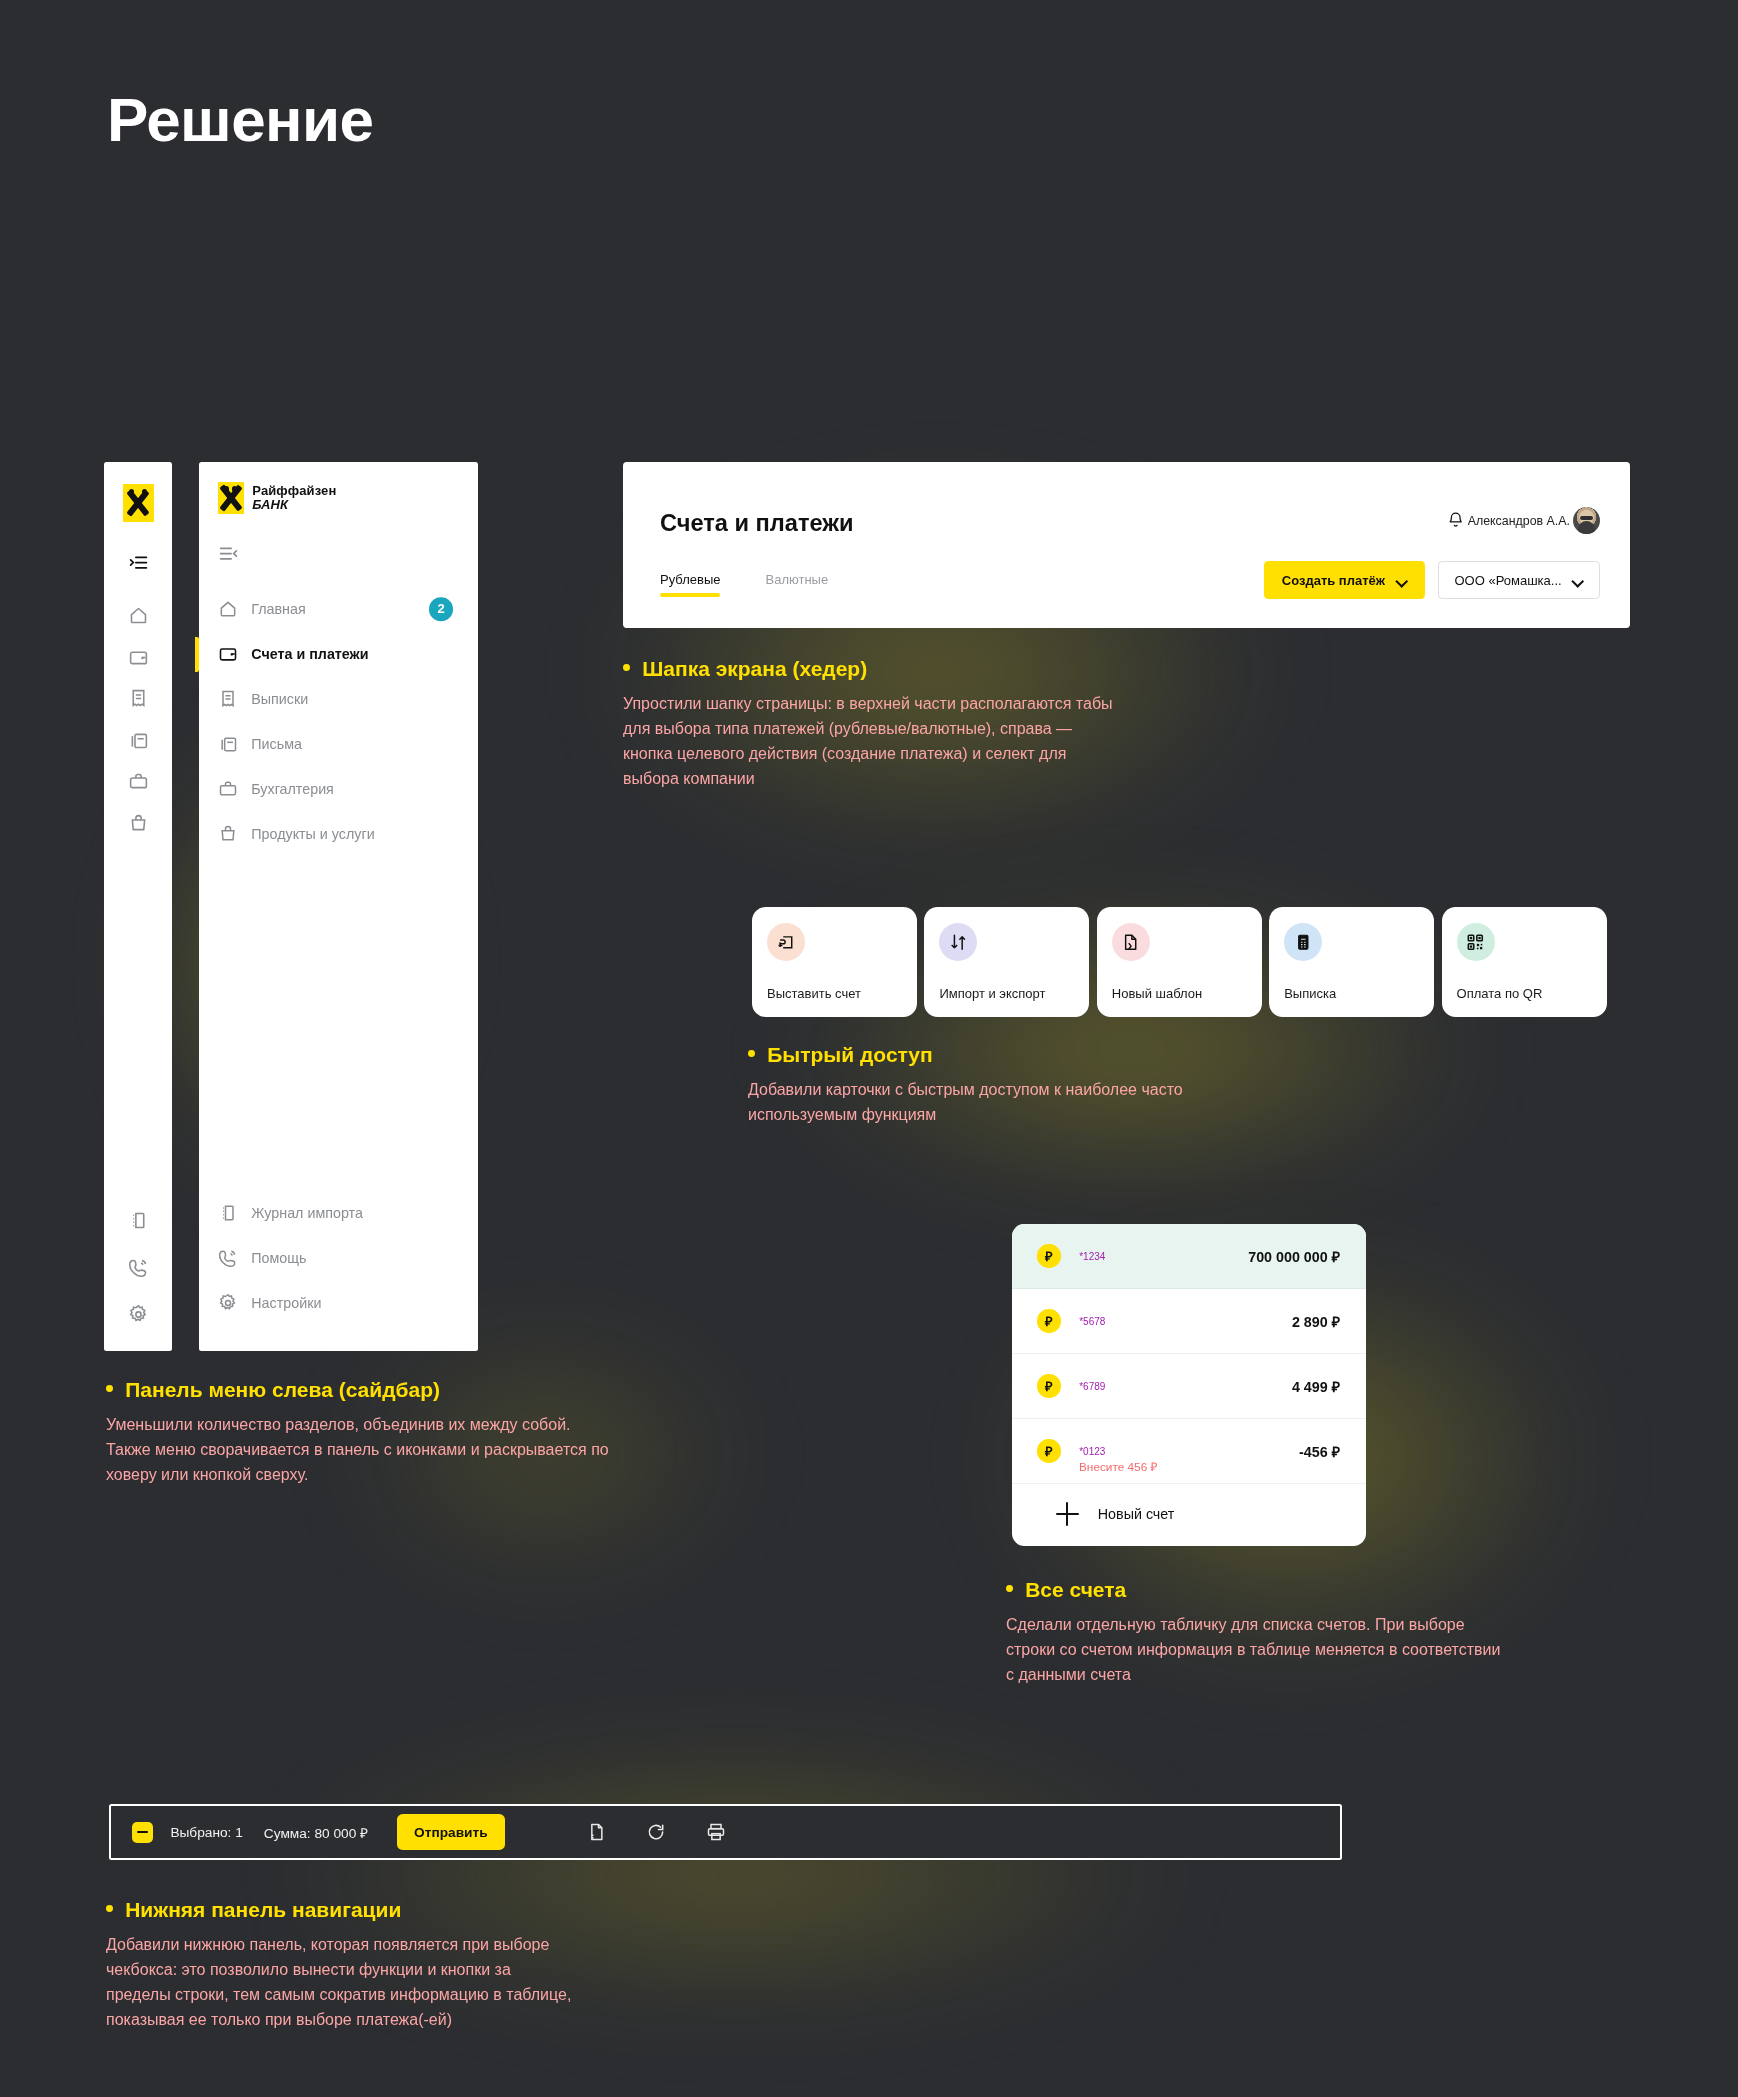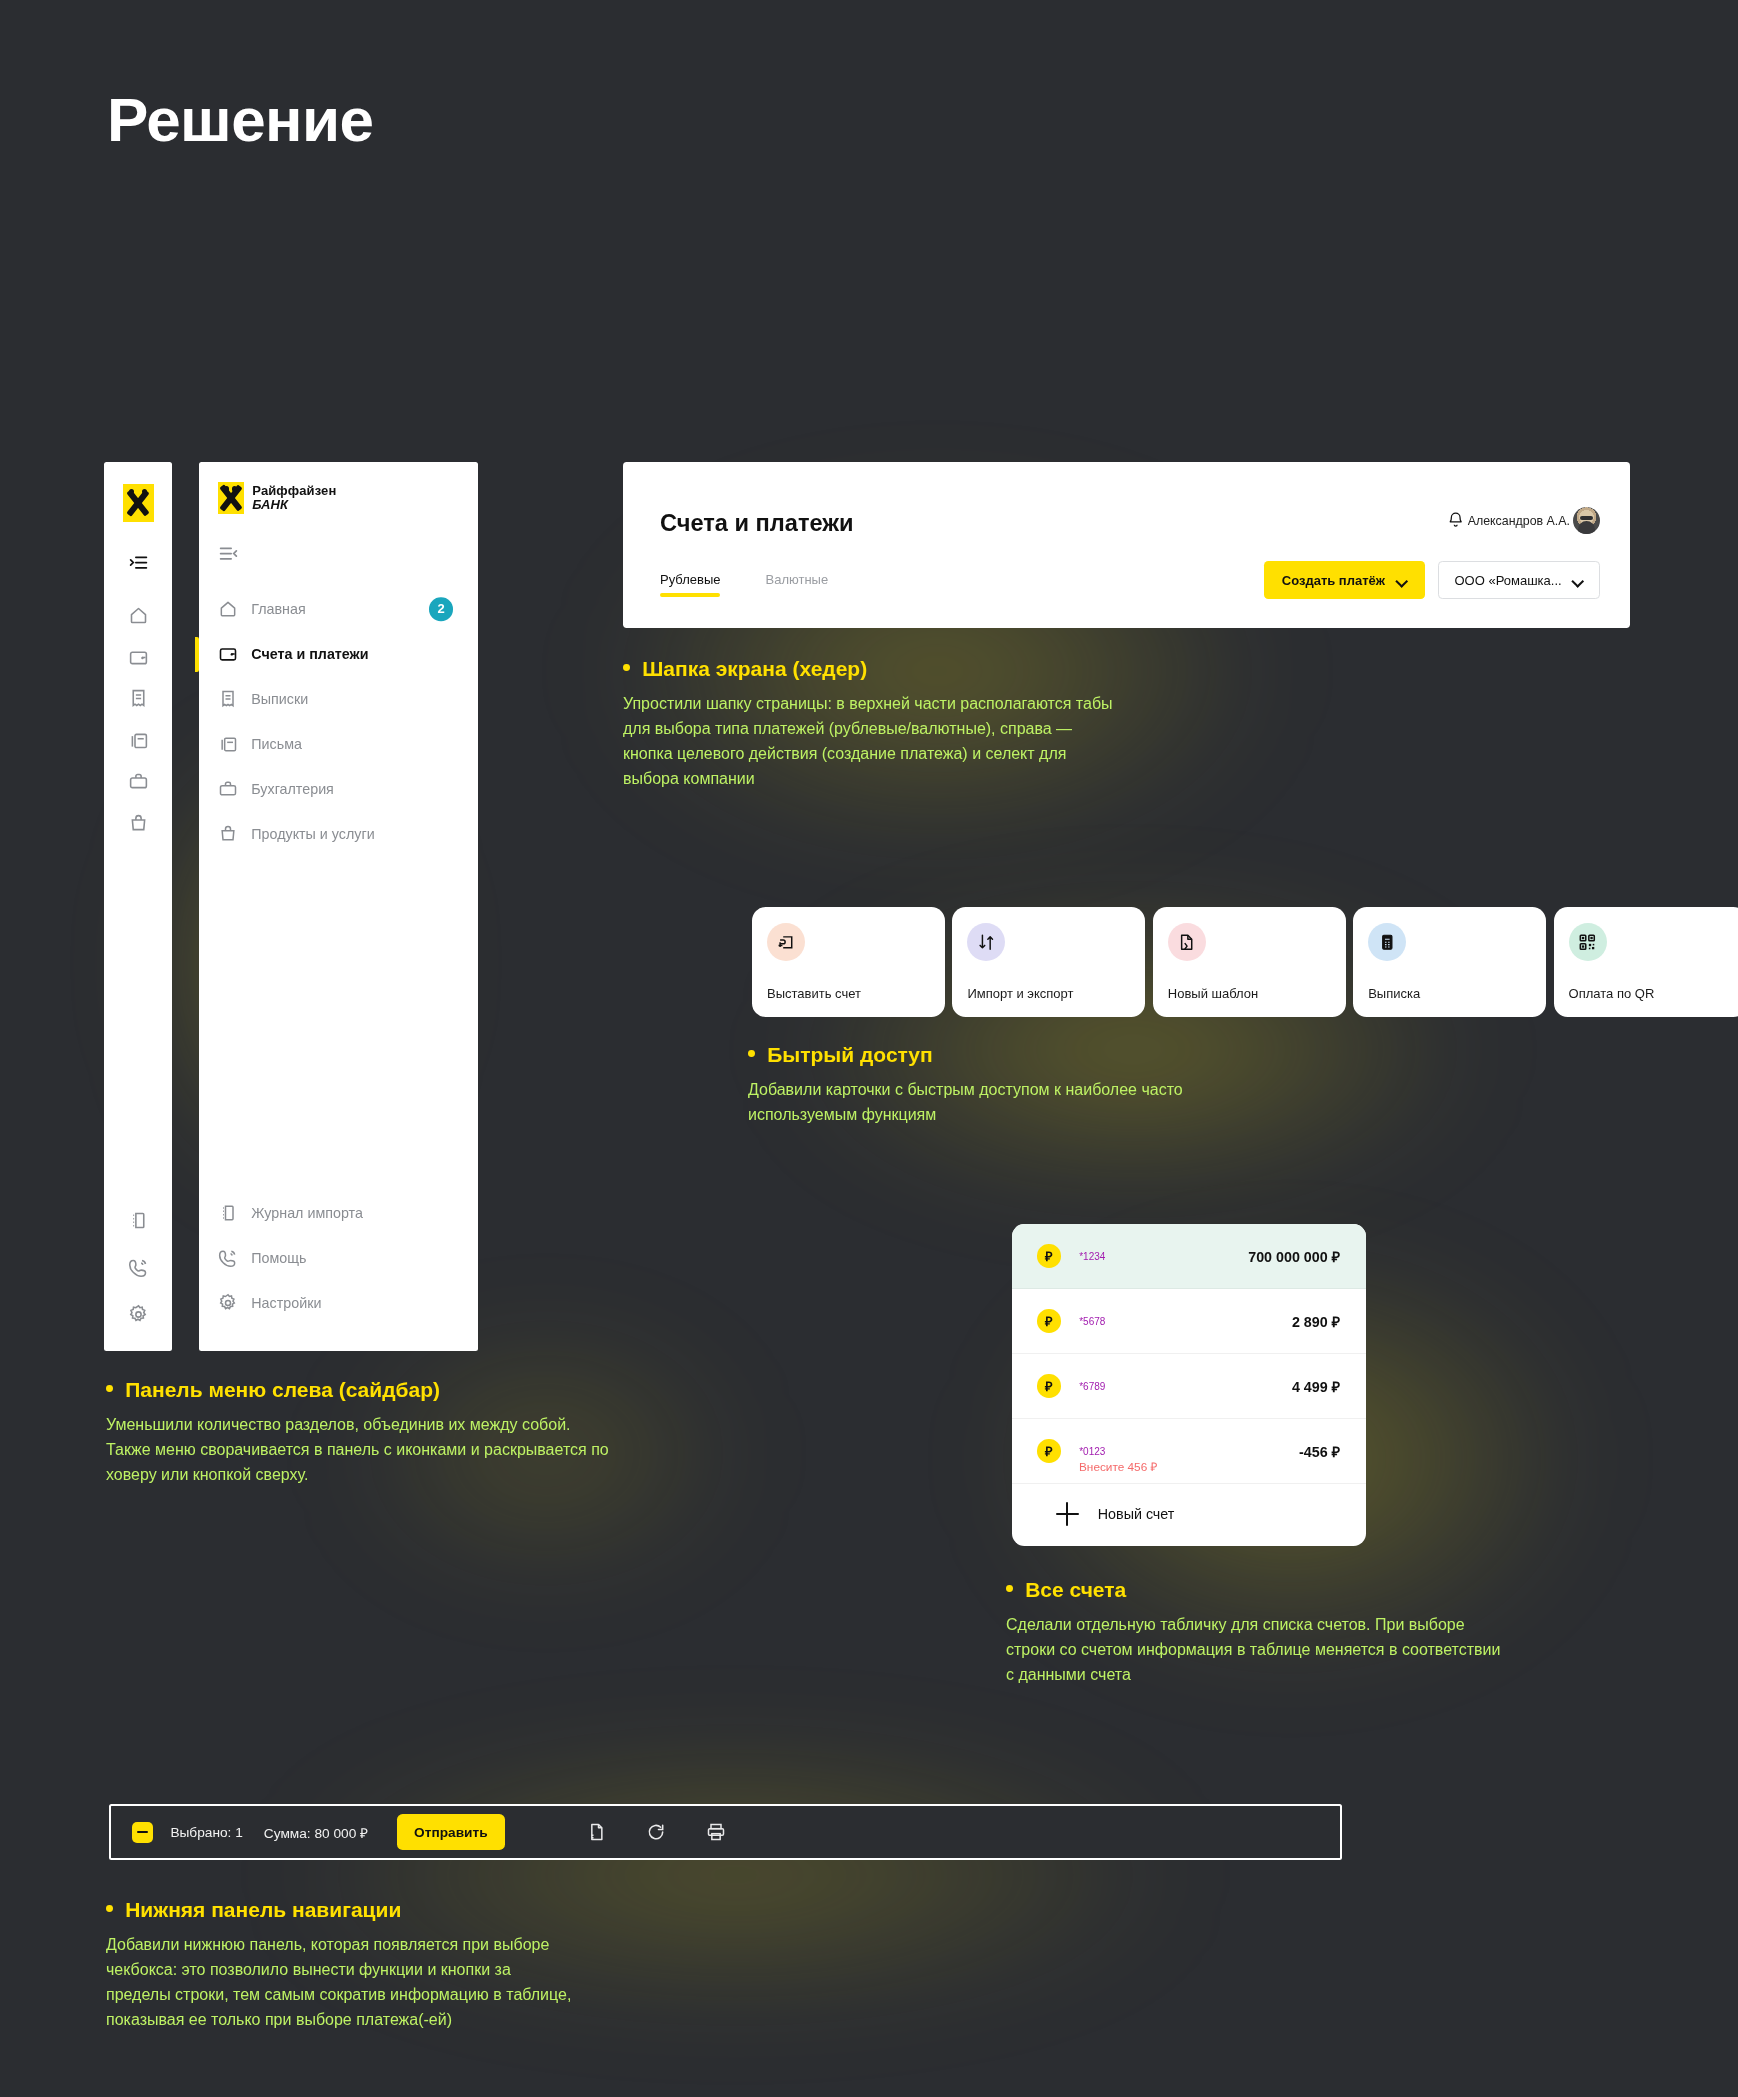--- a/index.html
+++ b/index.html
@@ -28,21 +28,21 @@
   .intro {
     position: absolute; left: 107px; top: 258px; width: 1508px;
     font-size: 23.6px; line-height: 1.45; color: #f2f2f2; font-weight: 600;
   }
 
   
   .note { position: absolute; }
   .note-head { display: flex; align-items: baseline; gap: 12.4px; margin-bottom: 11.2px; }
   .note-bullet { width: 6.8px; height: 6.8px; border-radius: 50%; background: #ffe000; flex: 0 0 auto; position: relative; top: -5px; }
   .note-title { font-size: 21px; font-weight: bold; color: #ffe000; }
-  .note-body { font-size: 16px; line-height: 1.55; color: #bef264; font-weight: 500; }
+  .note-body { font-size: 16px; line-height: 1.55; color: #fca5a5; font-weight: 500; }
 
   
   .card-white { position: absolute; background: #ffffff; }
 
   
   #rail { left: 104px; top: 462px; width: 68px; height: 889px; border-radius: 2.5px; }
   #rail .rail-inner { display: flex; flex-direction: column; align-items: center; height: 100%; }
   .logo-mark {
     width: 31px; height: 38px; background: #ffe000; position: relative; overflow: hidden;
     display: flex; align-items: center; justify-content: center;
@@ -123,21 +123,21 @@
   .chev { width: 11.2px; height: 6.8px; position: relative; flex: 0 0 auto; }
   .chev::before {
     content: ""; position: absolute; left: 0.6px; top: 0; width: 7.4px; height: 7.4px;
     border-right: 2.2px solid currentColor; border-bottom: 2.2px solid currentColor;
     transform: rotate(45deg);
   }
 
   
   #quick { position: absolute; left: 752px; top: 907px; display: flex; gap: 7.4px; }
   .qcard {
-    width: 193px; height: 110px; background: #fff; border-radius: 13.7px;
+    width: 165px; height: 110px; background: #fff; border-radius: 13.7px;
     padding: 16px 15px; display: flex; flex-direction: column; justify-content: space-between;
   }
   .qicon { width: 38px; height: 38px; border-radius: 50%; display: flex; align-items: center; justify-content: center; }
   .qicon svg { width: 18.6px; height: 18.6px; display: block; }
   .qlabel { font-size: 13px; color: #1b1b1b; font-weight: 500; }
 
   
   #accounts { left: 1012px; top: 1224px; width: 354px; height: 322px; border-radius: 12.4px; overflow: hidden; }
   .acc-row {
     display: flex; align-items: center; height: 65px; padding: 0 26px 0 25px; position: relative;

